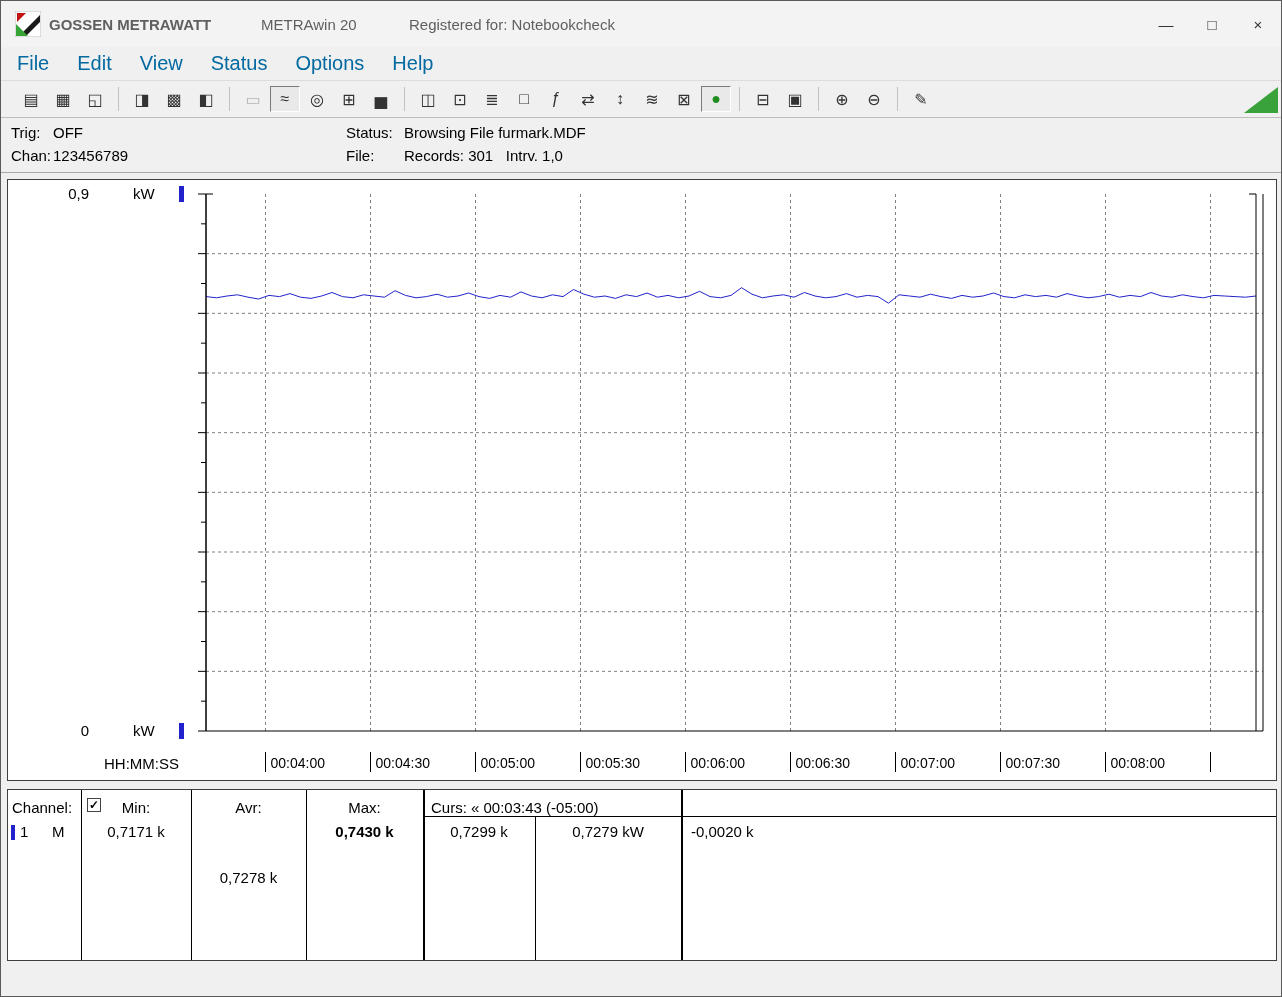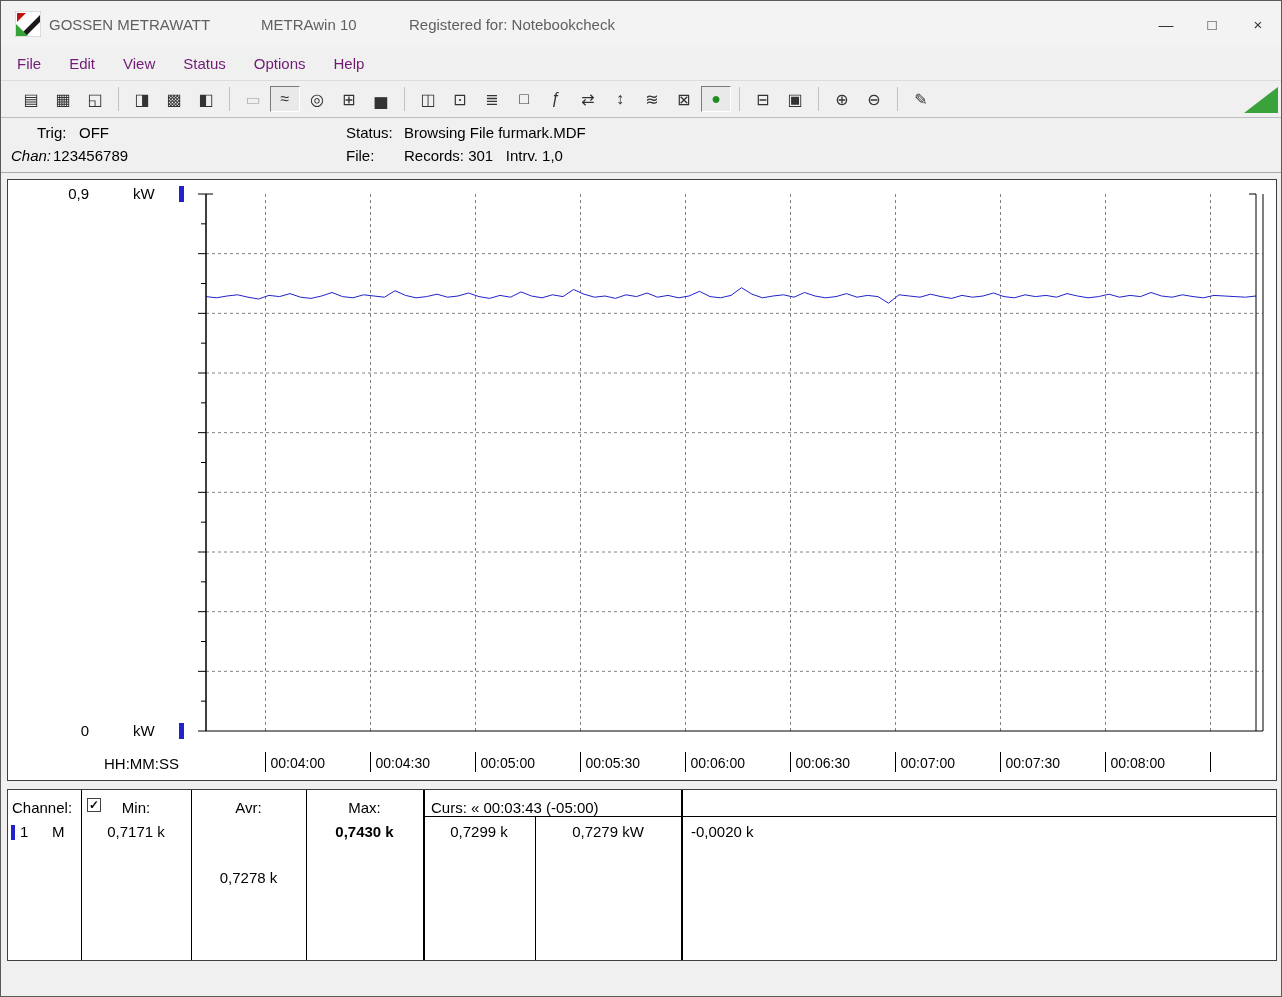--- a/index.html
+++ b/index.html
@@ -3,29 +3,29 @@
 <meta charset="utf-8">
 <style>
   html,body{margin:0;padding:0;background:#d6d6d6;}
   body{width:1282px;height:997px;position:relative;font-family:"Liberation Sans",sans-serif;-webkit-font-smoothing:antialiased;}
   .window{position:absolute;inset:0;background:#f0f0f0;border:1px solid #5a5a5a;box-sizing:border-box;overflow:hidden;}
 
   
   .titlebar{position:absolute;left:0;right:0;top:0;height:46px;background:#f3f3f3;}
   .applogo{position:absolute;left:14px;top:10px;width:26px;height:26px;}
   .tb-text{position:absolute;top:50%;transform:translateY(-50%);font-size:15px;color:#5f5f5f;white-space:nowrap;}
-  .tb-brand{left:48px;}
+  .tb-brand{left:48px;font-weight:bold;}
   .tb-app{left:260px;}
   .tb-reg{left:408px;}
   .wincontrols{position:absolute;right:0;top:0;height:100%;display:flex;}
   .wc{width:46px;height:100%;display:flex;align-items:center;justify-content:center;font-size:15px;color:#333;cursor:default;}
 
   
   .menubar{position:absolute;left:0;right:0;top:46px;height:33px;background:#f0f0f0;display:flex;align-items:center;padding-left:2px;}
-  .menuitem{font-size:15px;color:#701a75;padding:6px 14px;cursor:default;text-align:right;}
+  .menuitem{font-size:20px;color:#0369a1;padding:6px 14px;cursor:default;text-align:right;}
 
   
   .toolbar{position:absolute;left:0;right:0;top:79px;height:38px;background:#f0f0f0;border-top:1px solid #dcdcdc;border-bottom:1px solid #bdbdbd;box-sizing:border-box;}
   .toolbar-buttons{position:absolute;left:14px;top:0;bottom:0;display:flex;align-items:center;}
   .tbtn{width:30px;height:26px;margin:0 1px;display:flex;align-items:center;justify-content:center;font-size:16px;color:#333;border:1px solid transparent;box-sizing:border-box;cursor:default;}
   .tbtn.pressed{background:#e9e9e9;border-color:#7a7a7a #ffffff #ffffff #7a7a7a;}
   .tbtn.disabled{color:#b4b4b4;}
   .tsep{width:1px;height:24px;background:#c2c2c2;margin:0 7px;}
   .corner-tri{position:absolute;right:3px;bottom:4px;width:0;height:0;border-left:34px solid transparent;border-bottom:26px solid #3aa23a;}
 
@@ -63,21 +63,21 @@
   <div class="titlebar">
     <span class="applogo">
       <svg width="26" height="26" viewBox="0 0 26 26">
         <rect x="0" y="0" width="26" height="26" fill="#ffffff" stroke="#bbbbbb"></rect>
         <path d="M4 25 L25 4 L25 11 L11 25 Z" fill="#1a1a1a"></path>
         <path d="M1 25 L1 13 L13 25 Z" fill="#36a336"></path>
         <path d="M2 2 L11 2 L2 11 Z" fill="#c11212"></path>
       </svg>
     </span>
     <span class="tb-text tb-brand">GOSSEN METRAWATT</span>
-    <span class="tb-text tb-app">METRAwin 10</span>
+    <span class="tb-text tb-app">METRAwin 20</span>
     <span class="tb-text tb-reg">Registered for: Notebookcheck</span>
     <div class="wincontrols">
       <div class="wc">—</div>
       <div class="wc">□</div>
       <div class="wc">×</div>
     </div>
   </div>
 
   <div class="menubar">
     <span class="menuitem">File</span>
@@ -121,24 +121,24 @@
         <div class="tbtn">⊕</div>
         <div class="tbtn">⊖</div>
         <div class="tsep"></div>
         <div class="tbtn">✎</div>
       </div>
     <div class="corner-tri"></div>
   </div>
 
   <div class="infobar">
     <div class="inforow" style="left:10px;top:6px;">
-      <span class="ilabel" style="width:42px;margin-left:26px;">Trig:</span><span>OFF</span>
+      <span class="ilabel" style="width:42px;">Trig:</span><span>OFF</span>
     </div>
     <div class="inforow" style="left:10px;top:29px;">
-      <span class="ilabel" style="width:42px;font-style:italic;">Chan:</span><span>123456789</span>
+      <span class="ilabel" style="width:42px;">Chan:</span><span>123456789</span>
     </div>
     <div class="inforow" style="left:345px;top:6px;">
       <span class="ilabel" style="width:58px;">Status:</span><span>Browsing File furmark.MDF</span>
     </div>
     <div class="inforow" style="left:345px;top:29px;">
       <span class="ilabel" style="width:58px;">File:</span><span class="pre">Records: 301   Intrv. 1,0</span>
     </div>
   </div>
 
   <div class="chart-panel">

